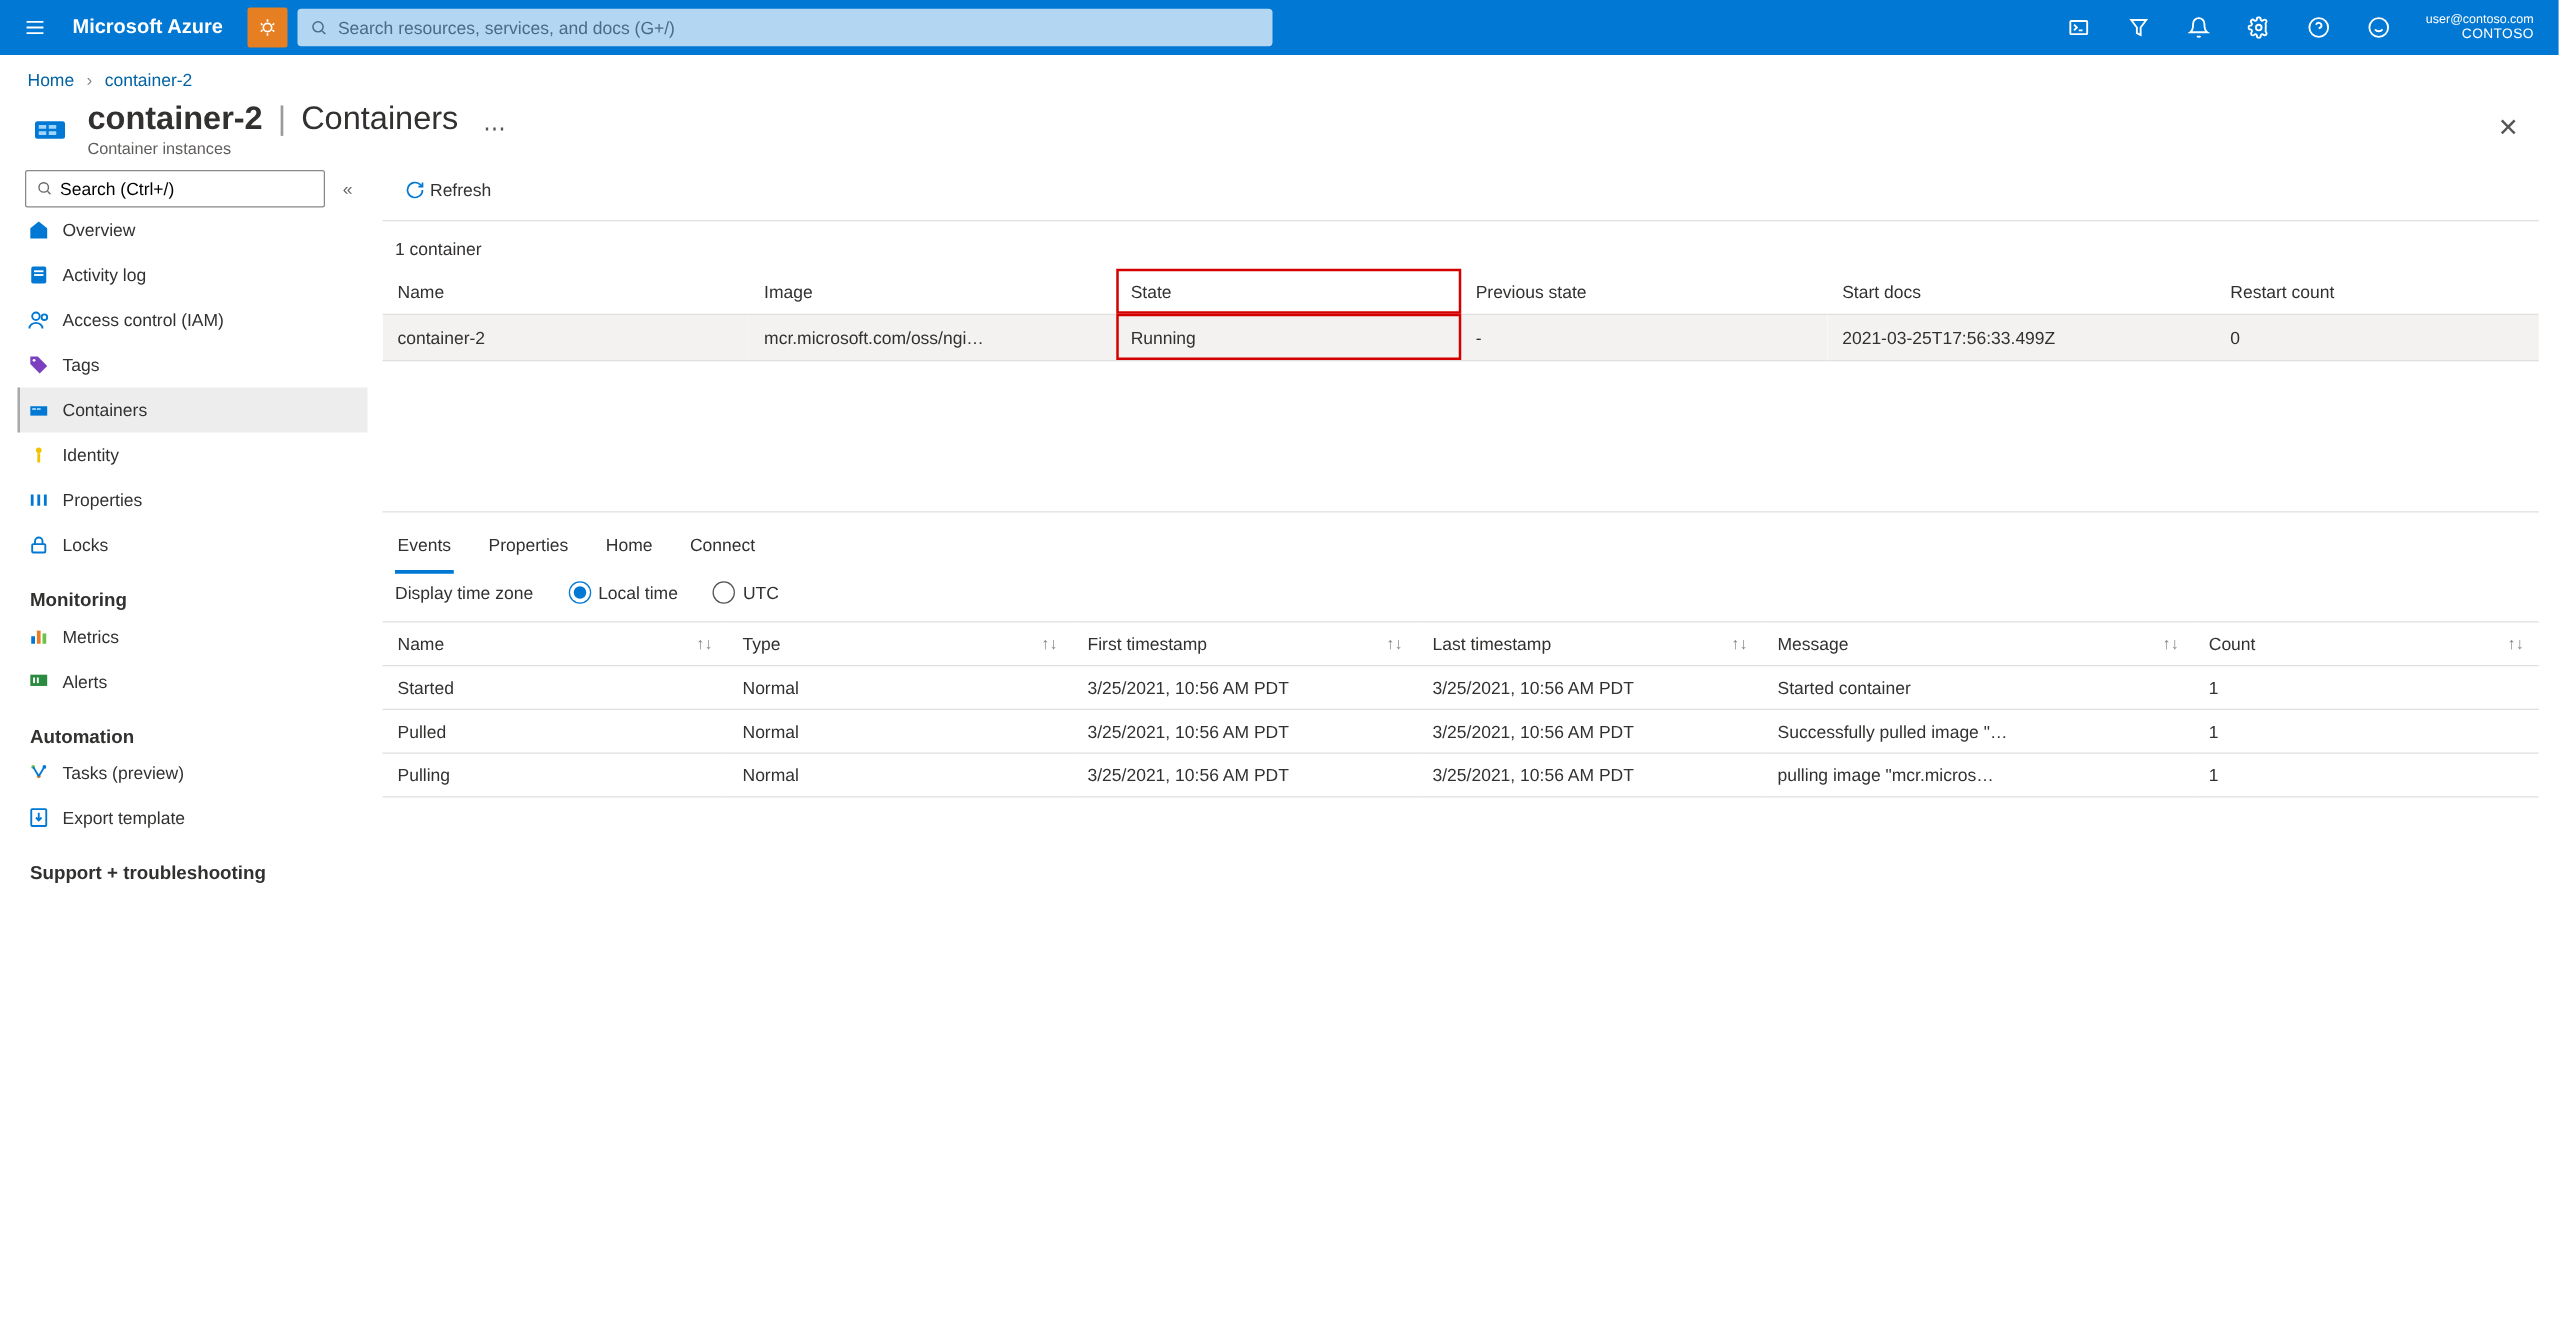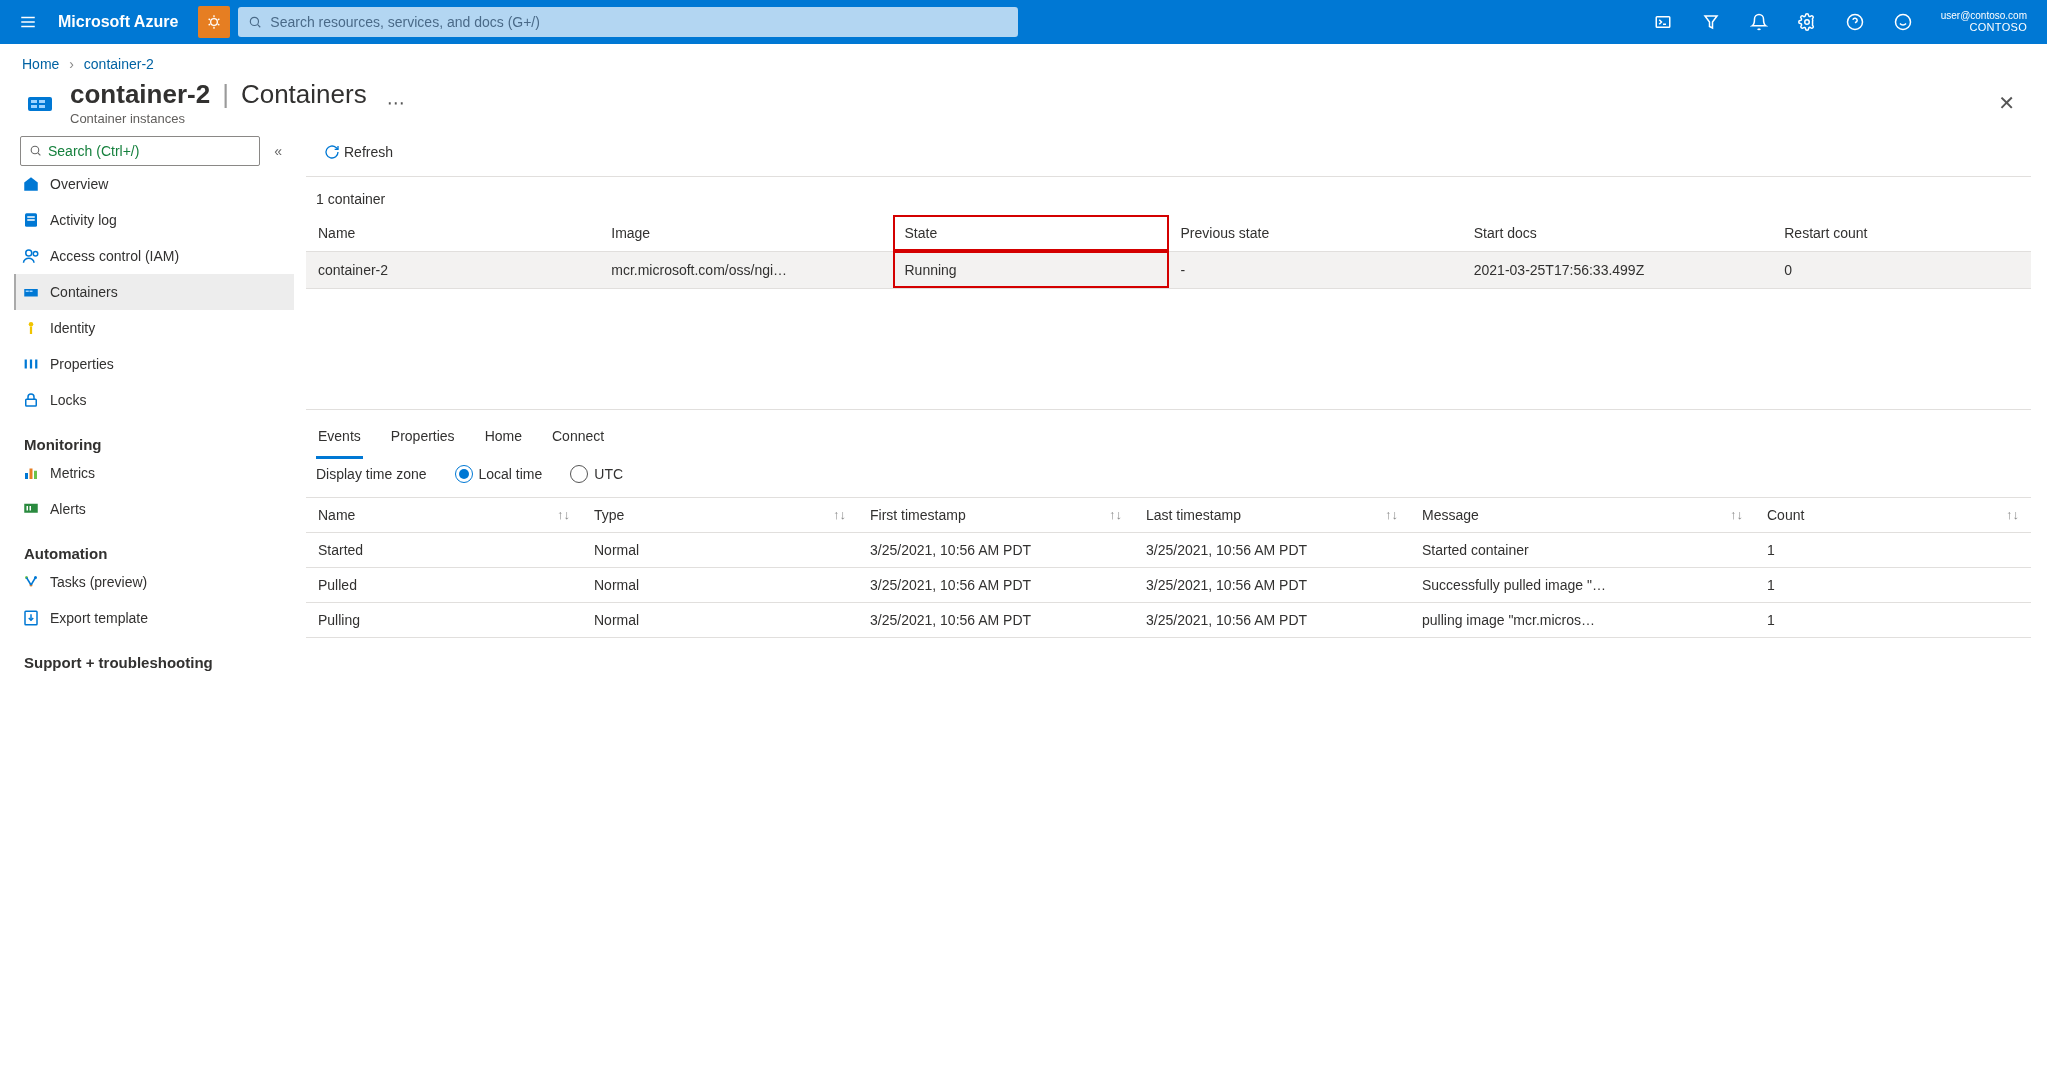--- a/index.html
+++ b/index.html
@@ -40,21 +40,21 @@
   .blade-header .title .section { font-weight:400;}
   .blade-header .subtitle { font-size:13px; color:var(--muted); margin-top:3px;}
   .blade-header .more{ color:#555; font-size:18px; padding:0 8px;}
   .blade-header .close-x { margin-left:auto; color:#555; font-size:20px; padding:6px 10px;}
   
   .body { display:flex; }
   .sidebar { width:294px; padding:10px 0 20px 20px; border-right: none;}
   .content { flex:1; padding:10px 16px 40px 12px;}
   
   .sb-search-row { display:flex; align-items:center; gap:10px; padding-right:8px;}
-  .sb-search { flex:1; height:30px; border:1px solid #8a8886; border-radius:2px; display:flex; align-items:center; padding:0 8px; color:#15803d; gap:6px;}
+  .sb-search { flex:1; height:30px; border:1px solid #8a8886; border-radius:2px; display:flex; align-items:center; padding:0 8px; color:#000000; gap:6px;}
   .sb-collapse { color:#666; padding:4px;}
   .sb-group-label { font-weight:600; padding:18px 0 2px 4px; font-size:15px;}
   .sb-item { display:flex; align-items:center; gap:10px; height:36px; padding:0 8px; margin-left:-6px; border-radius:0; cursor:pointer;}
   .sb-item.selected { background: var(--bg-selected); border-left:2px solid #aaa; padding-left:6px;}
   .sb-item .ic { width:18px; height:18px; display:flex; align-items:center; justify-content:center;}
   .sb-item .ic svg { width:18px; height:18px;}
   
   .toolbar { display:flex; align-items:center; gap:8px; padding:2px 0 10px 10px; border-bottom:1px solid var(--border);}
   .toolbar .btn { display:flex; align-items:center; gap:4px; padding:6px 8px;}
   .toolbar .btn svg { stroke:#0078d4;}
@@ -220,20 +220,29 @@
     </div>
     <div class="sb-item clickable">
       <span class="ic">
           <svg viewBox="0 0 24 24" fill="none" stroke="#0078d4" stroke-width="2">
             <circle cx="9" cy="8" r="4"></circle>
             <path d="M2 21c0-4 4-6 7-6s7 2 7 6"></path>
             <circle cx="18" cy="9" r="3"></circle>
           </svg>
         </span>
       <span>Access control (IAM)</span>
+    </div>
+    <div class="sb-item clickable">
+      <span class="ic">
+          <svg viewBox="0 0 24 24">
+            <path d="M3 3h8l10 10-8 8L3 11z" fill="#7b3fbf"></path>
+            <circle cx="7" cy="7" r="1.5" fill="#fff"></circle>
+          </svg>
+        </span>
+      <span>Tags</span>
     </div>
 
     <div class="sb-item selected clickable">
       <span class="ic">
           <svg viewBox="0 0 24 24">
             <rect x="3" y="8" width="18" height="10" fill="#0078d4"></rect>
             <rect x="5" y="10" width="4" height="2" fill="#9fd4ff"></rect>
             <rect x="10" y="10" width="4" height="2" fill="#9fd4ff"></rect>
           </svg>
         </span>

